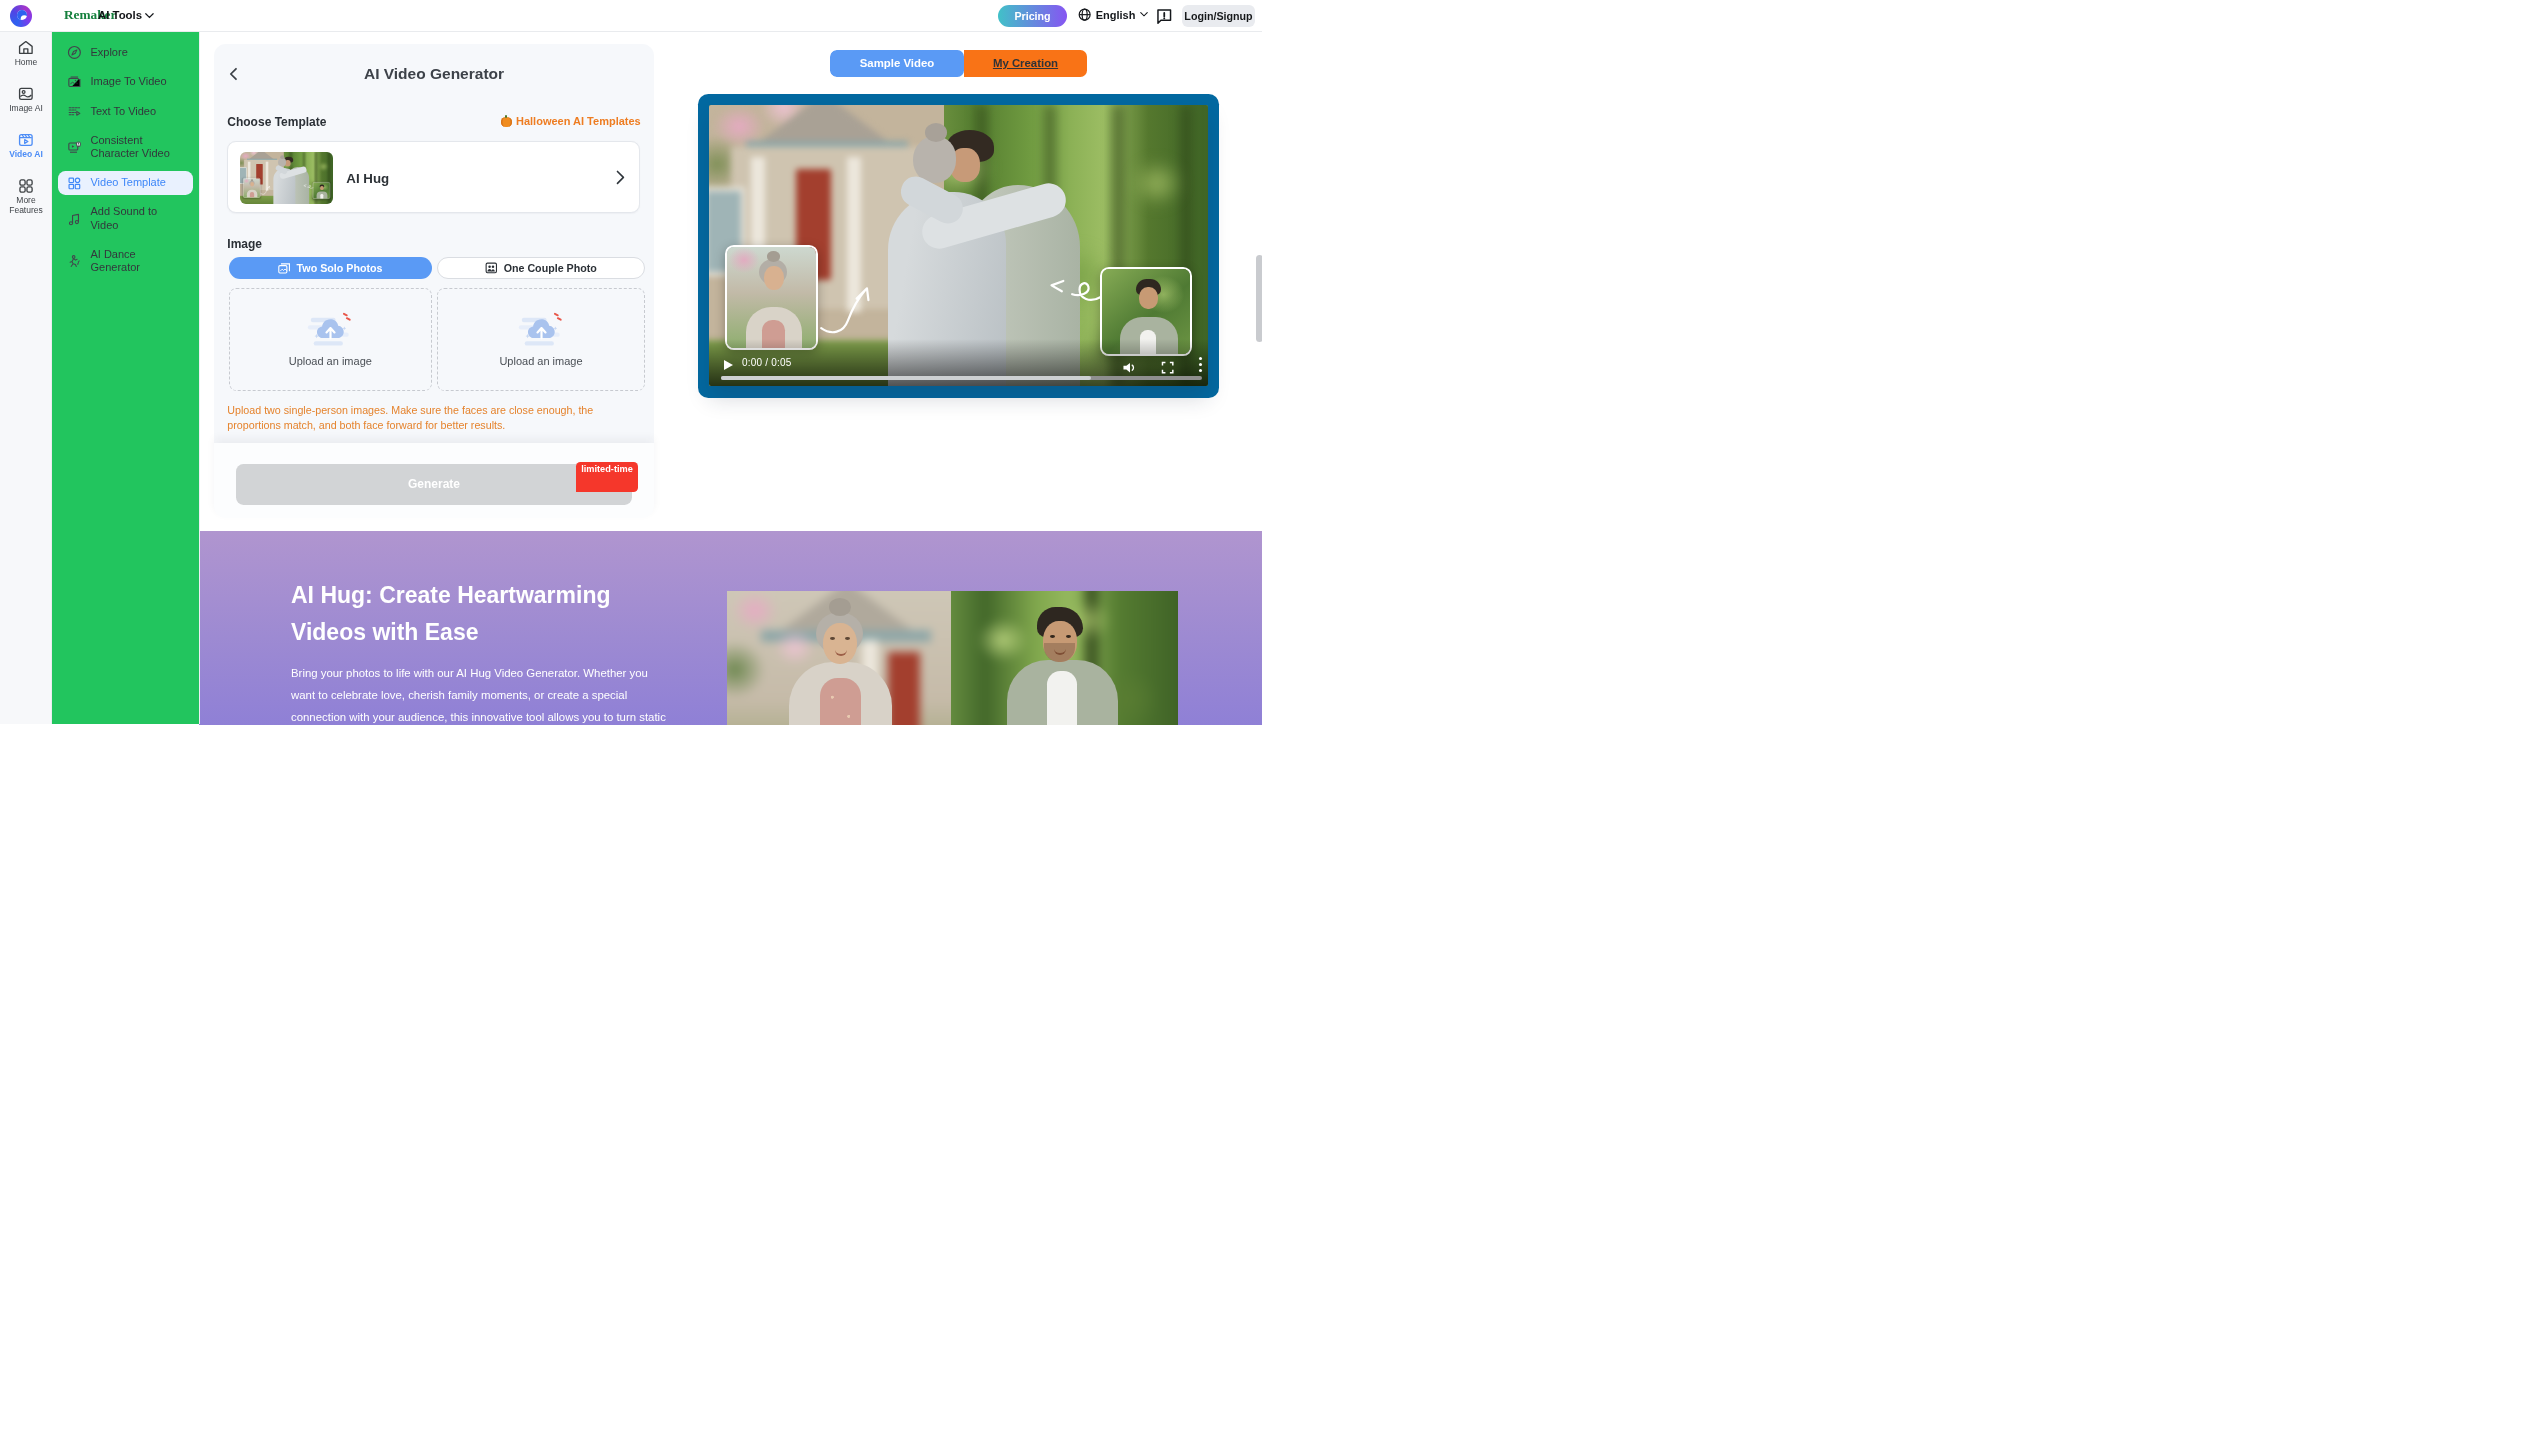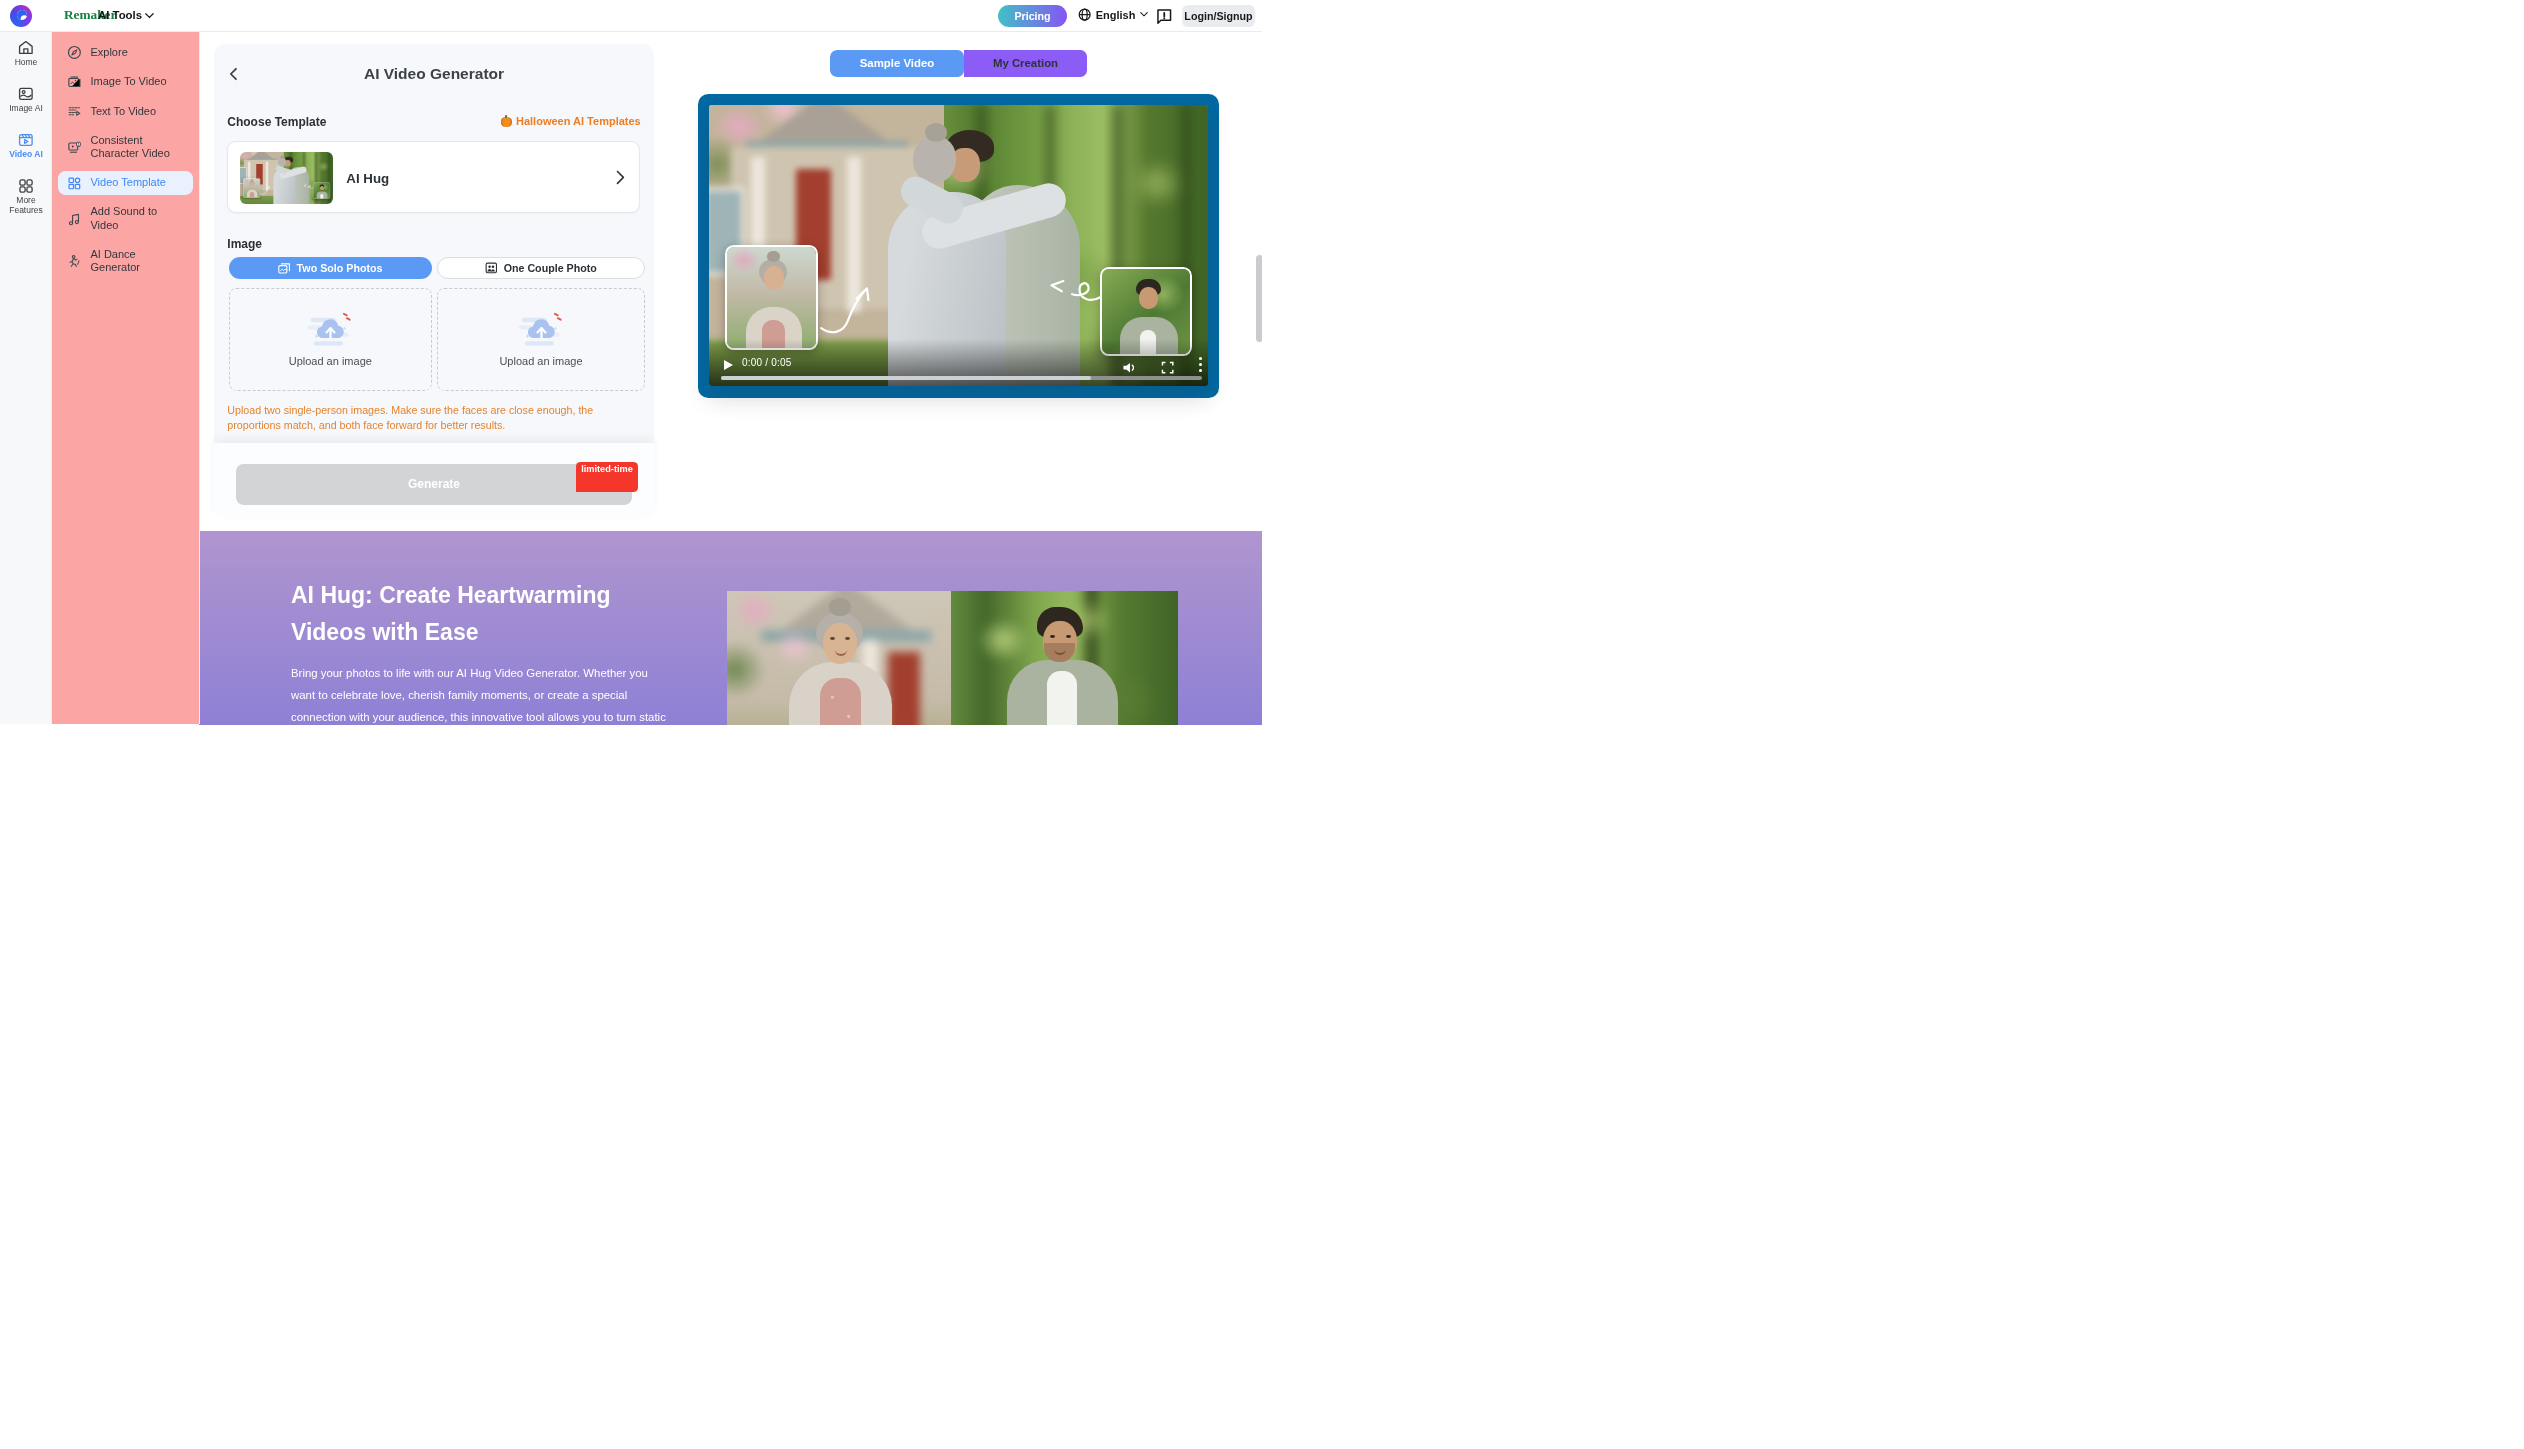--- a/index.html
+++ b/index.html
@@ -20,21 +20,21 @@
   .feedback { position:absolute; left:1155px; top:6.6px; }
   .btn-login { position:absolute; left:1182px; top:5.2px; width:73px; height:22px; border-radius:5.9px; background:#e9ebef; color:#17191b; font-size:10.7px; font-weight:600; text-align:center; line-height:22px; }
 
   
   .rail { position:absolute; left:0; top:32px; width:52px; height:692px; background:#f7f8fa; border-right:0.7px solid #ebedf0; z-index:30; }
   .rail-item { width:52px; height:46px; padding-top:6.6px; display:flex; flex-direction:column; align-items:center; gap:2.2px; cursor:pointer; }
   .rail-item .lbl { font-size:8.5px; color:#3e4247; text-align:center; line-height:1.15; }
   .rail-item.active .lbl { color:#4d8df6; font-weight:700; }
 
   
-  .sidebar { position:absolute; left:52px; top:32px; width:148px; height:692px; background:#fca5a5; border-right:0.7px solid #edeff3; z-index:20; padding-top:8.9px; }
+  .sidebar { position:absolute; left:52px; top:32px; width:148px; height:692px; background:#22c55e; border-right:0.7px solid #edeff3; z-index:20; padding-top:8.9px; }
   .side-item { display:flex; align-items:center; gap:8.9px; margin:0 5.9px 5.9px 5.9px; padding:4.4px 3px 4.4px 8.9px; border-radius:7.4px; font-size:11px; font-weight:500; color:#33373c; line-height:1.25; cursor:pointer; }
   .side-item .txt { width:94px; }
   .side-item.active { background:#e9f1fe; color:#3e87f8; }
 
   
   .panel { position:absolute; left:214px; top:44px; width:440px; height:473px; background:#f6f8fb; border-radius:11.8px; z-index:10; }
   .back-btn { position:absolute; left:11.8px; top:22px; width:16px; height:16px; cursor:pointer; }
   .panel-title { position:absolute; left:0; top:20.7px; width:100%; text-align:center; font-size:15.5px; font-weight:700; color:#3d4249; }
   .choose-lbl { position:absolute; left:13.3px; top:71px; font-size:12px; font-weight:700; color:#2b3036; }
   .halloween { position:absolute; right:13.3px; top:71px; display:flex; align-items:center; gap:4.4px; font-size:11px; font-weight:700; color:#ee7d22; cursor:pointer; }
@@ -55,21 +55,21 @@
   .upload-box .u-lbl { font-size:11px; color:#4a4f55; }
   .warning { position:absolute; left:13.3px; top:359px; width:408px; font-size:10.7px; line-height:1.4; color:#e5832d; }
   .panel-footer { position:absolute; left:0; top:399px; width:440px; height:75px; background:#fcfdfe; border-radius:0 0 11.8px 11.8px; box-shadow:0 -4.4px 8.9px rgba(30,40,60,.05); }
   .btn-generate { position:absolute; left:22px; top:20.7px; width:396px; height:41px; background:#d2d4d6; border-radius:7.4px; color:#fff; font-size:12px; font-weight:700; text-align:center; line-height:41px; cursor:pointer; }
   .badge-lt { position:absolute; left:362px; top:19px; width:62px; height:30px; background:#f5372b; border-radius:4.4px 4.4px 4.4px 0; color:#fff; font-size:9.2px; font-weight:700; text-align:center; line-height:14px; z-index:2; }
 
   
   .tabs { position:absolute; left:830px; top:50px; width:257px; height:26.6px; border-radius:6.6px; overflow:hidden; display:flex; z-index:10; }
   .tab { height:26.6px; display:flex; align-items:center; justify-content:center; font-size:11.4px; font-weight:600; cursor:pointer; }
   .tab-sample { width:134px; background:#5a9af5; color:#fff; border-radius:6.6px; }
-  .tab-creation { width:123px; background:#8b5cf6; color:#2e3338; }
+  .tab-creation { width:123px; background:#f97316; color:#2e3338;text-decoration:underline; }
   .video-wrap { position:absolute; left:698px; top:94px; width:521px; height:304px; background:#0369a1; border-radius:10.3px; z-index:5; }
   .video { position:absolute; left:11px; top:11px; width:499px; height:281px; border-radius:2.2px; overflow:hidden; box-shadow:0 11.8px 22px rgba(30,40,60,.18); }
 
   
   .vscene { position:relative; width:499px; height:281px; background:#6f9544; overflow:hidden; }
   .vs-right { position:absolute; right:0; top:0; width:60%; height:100%;
      background:linear-gradient(90deg,#7fa24c 0%,#557d30 22%,#6f9a40 40%,#8db257 55%,#9cbd63 65%,#55782e 80%,#3f6526 100%); }
   .vs-right .trunks { position:absolute; inset:0; background:repeating-linear-gradient(90deg, rgba(40,60,20,.55) 0 10.3px, rgba(0,0,0,0) 10.3px 68px); filter:blur(5.2px); }
   .vs-right .bokeh { position:absolute; inset:-14.8px; background:
      radial-gradient(44px 37px at 20% 25%, rgba(214,232,150,.8), rgba(0,0,0,0) 70%),

